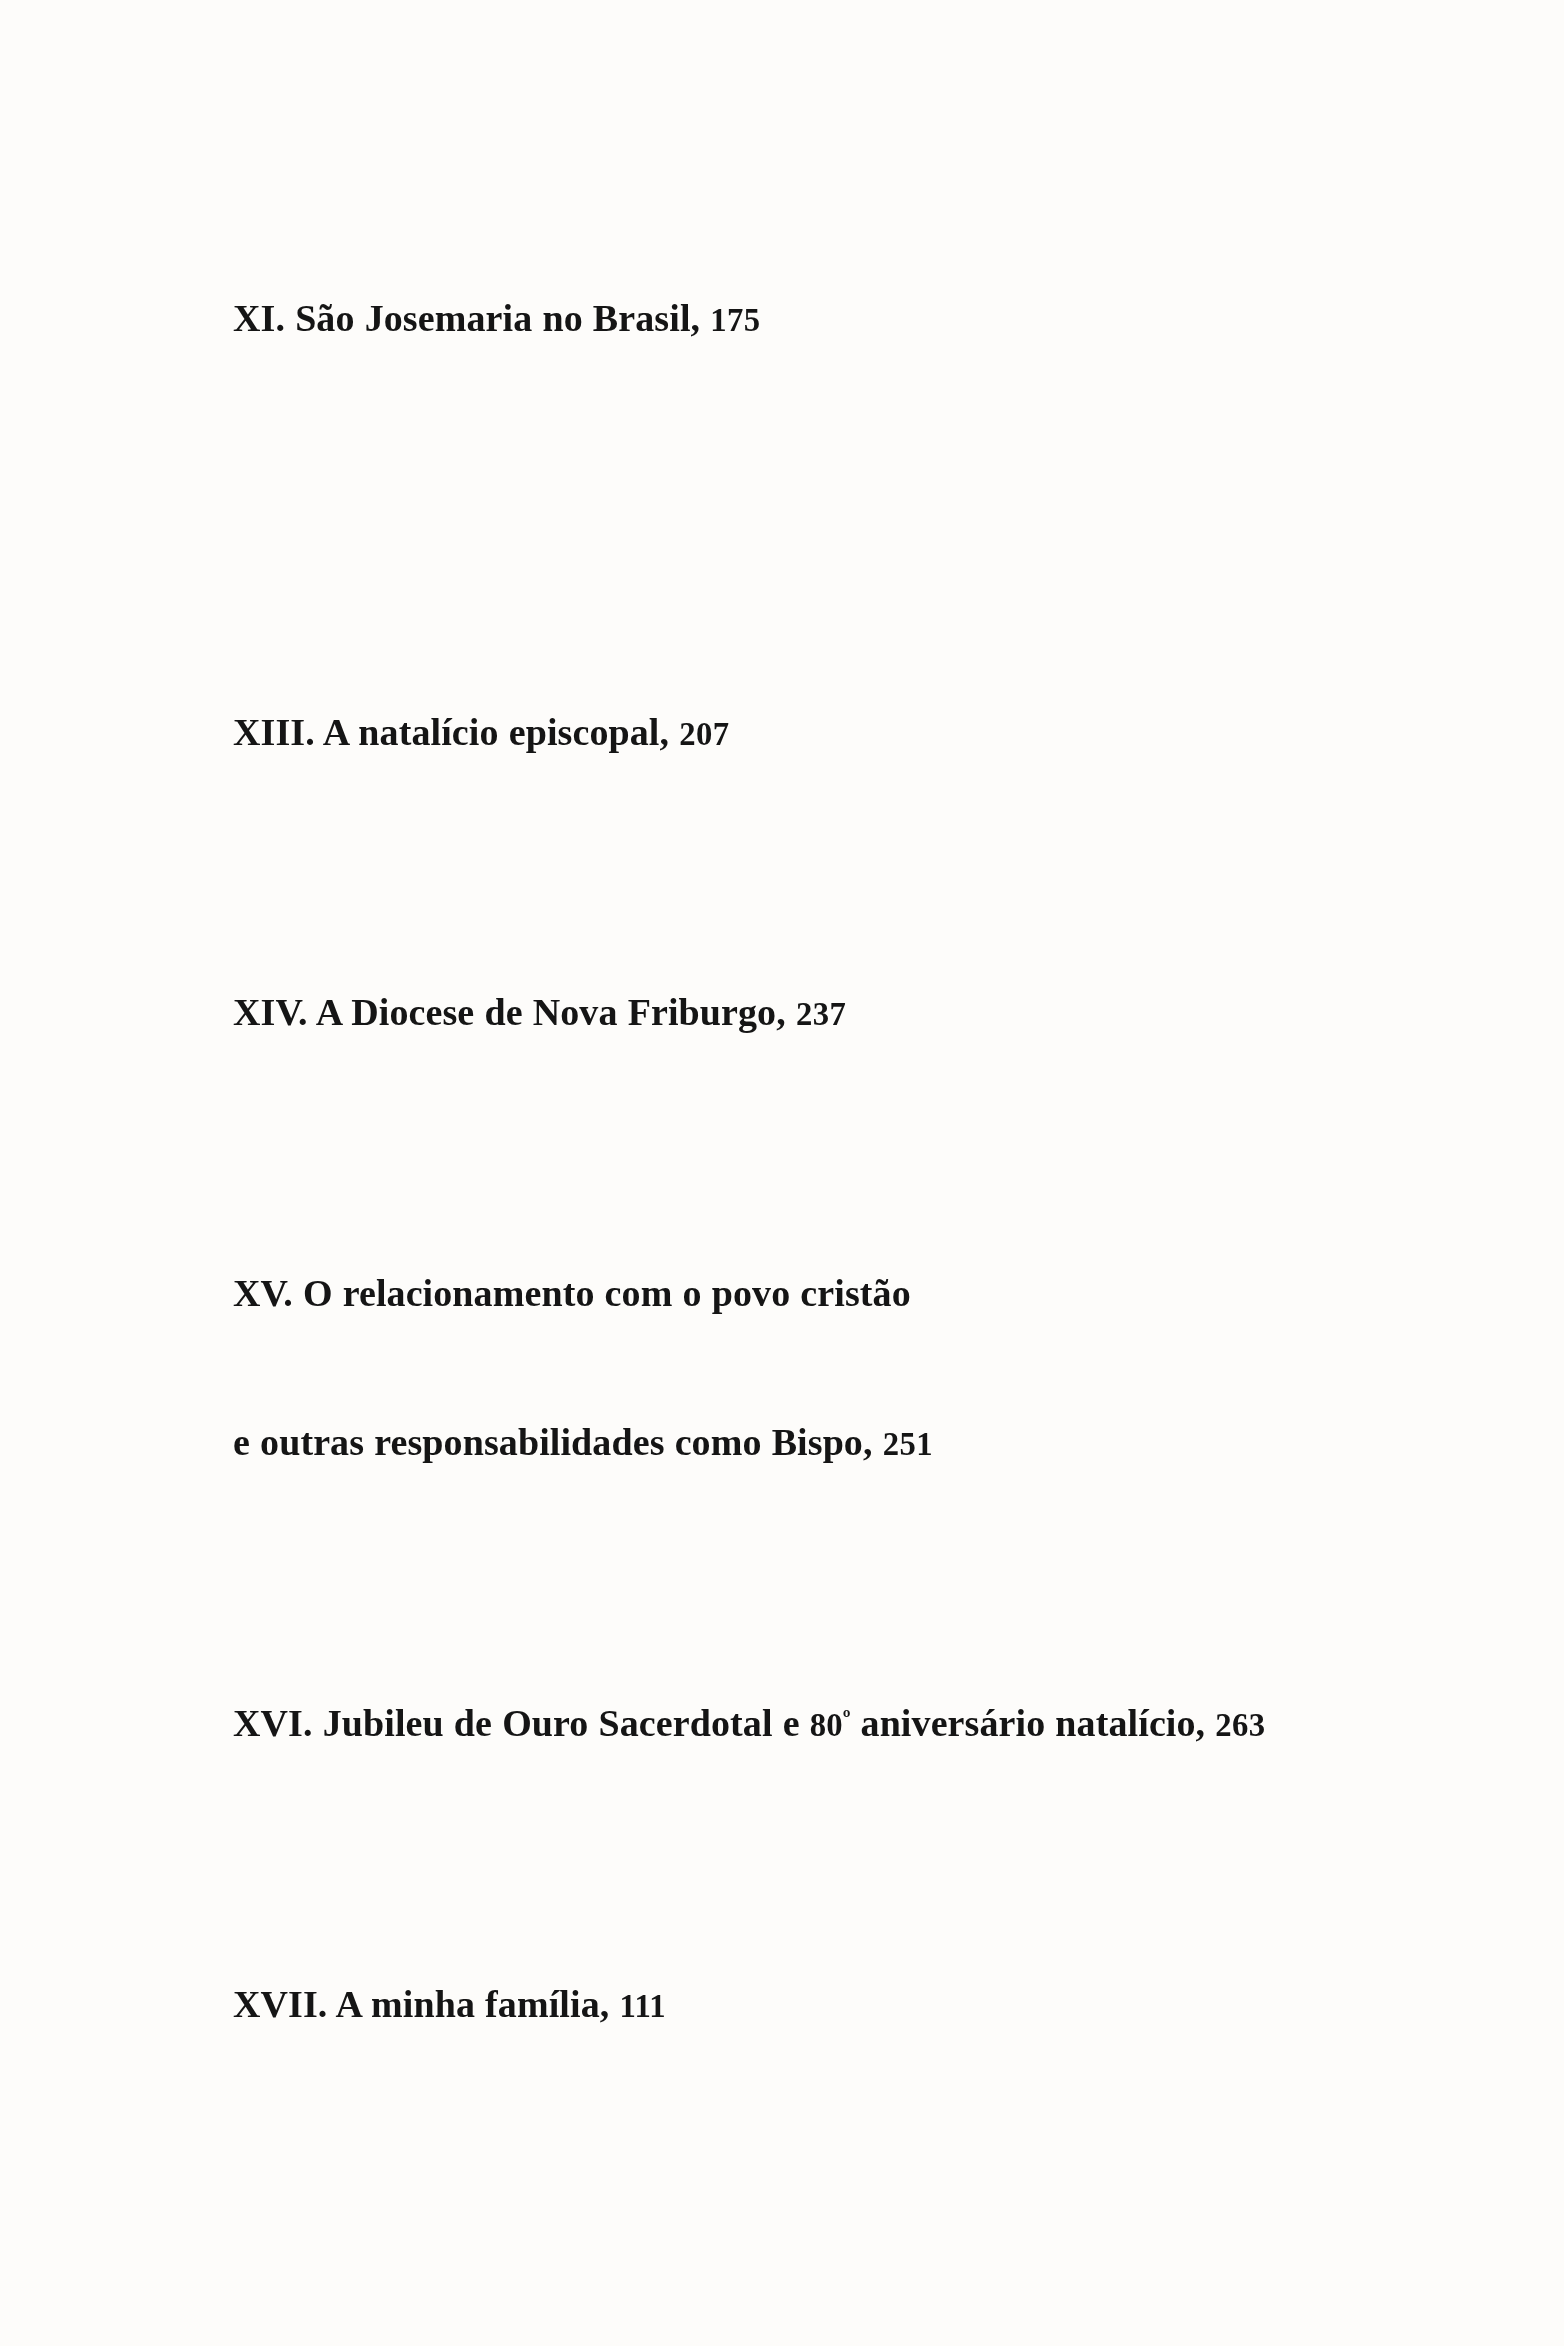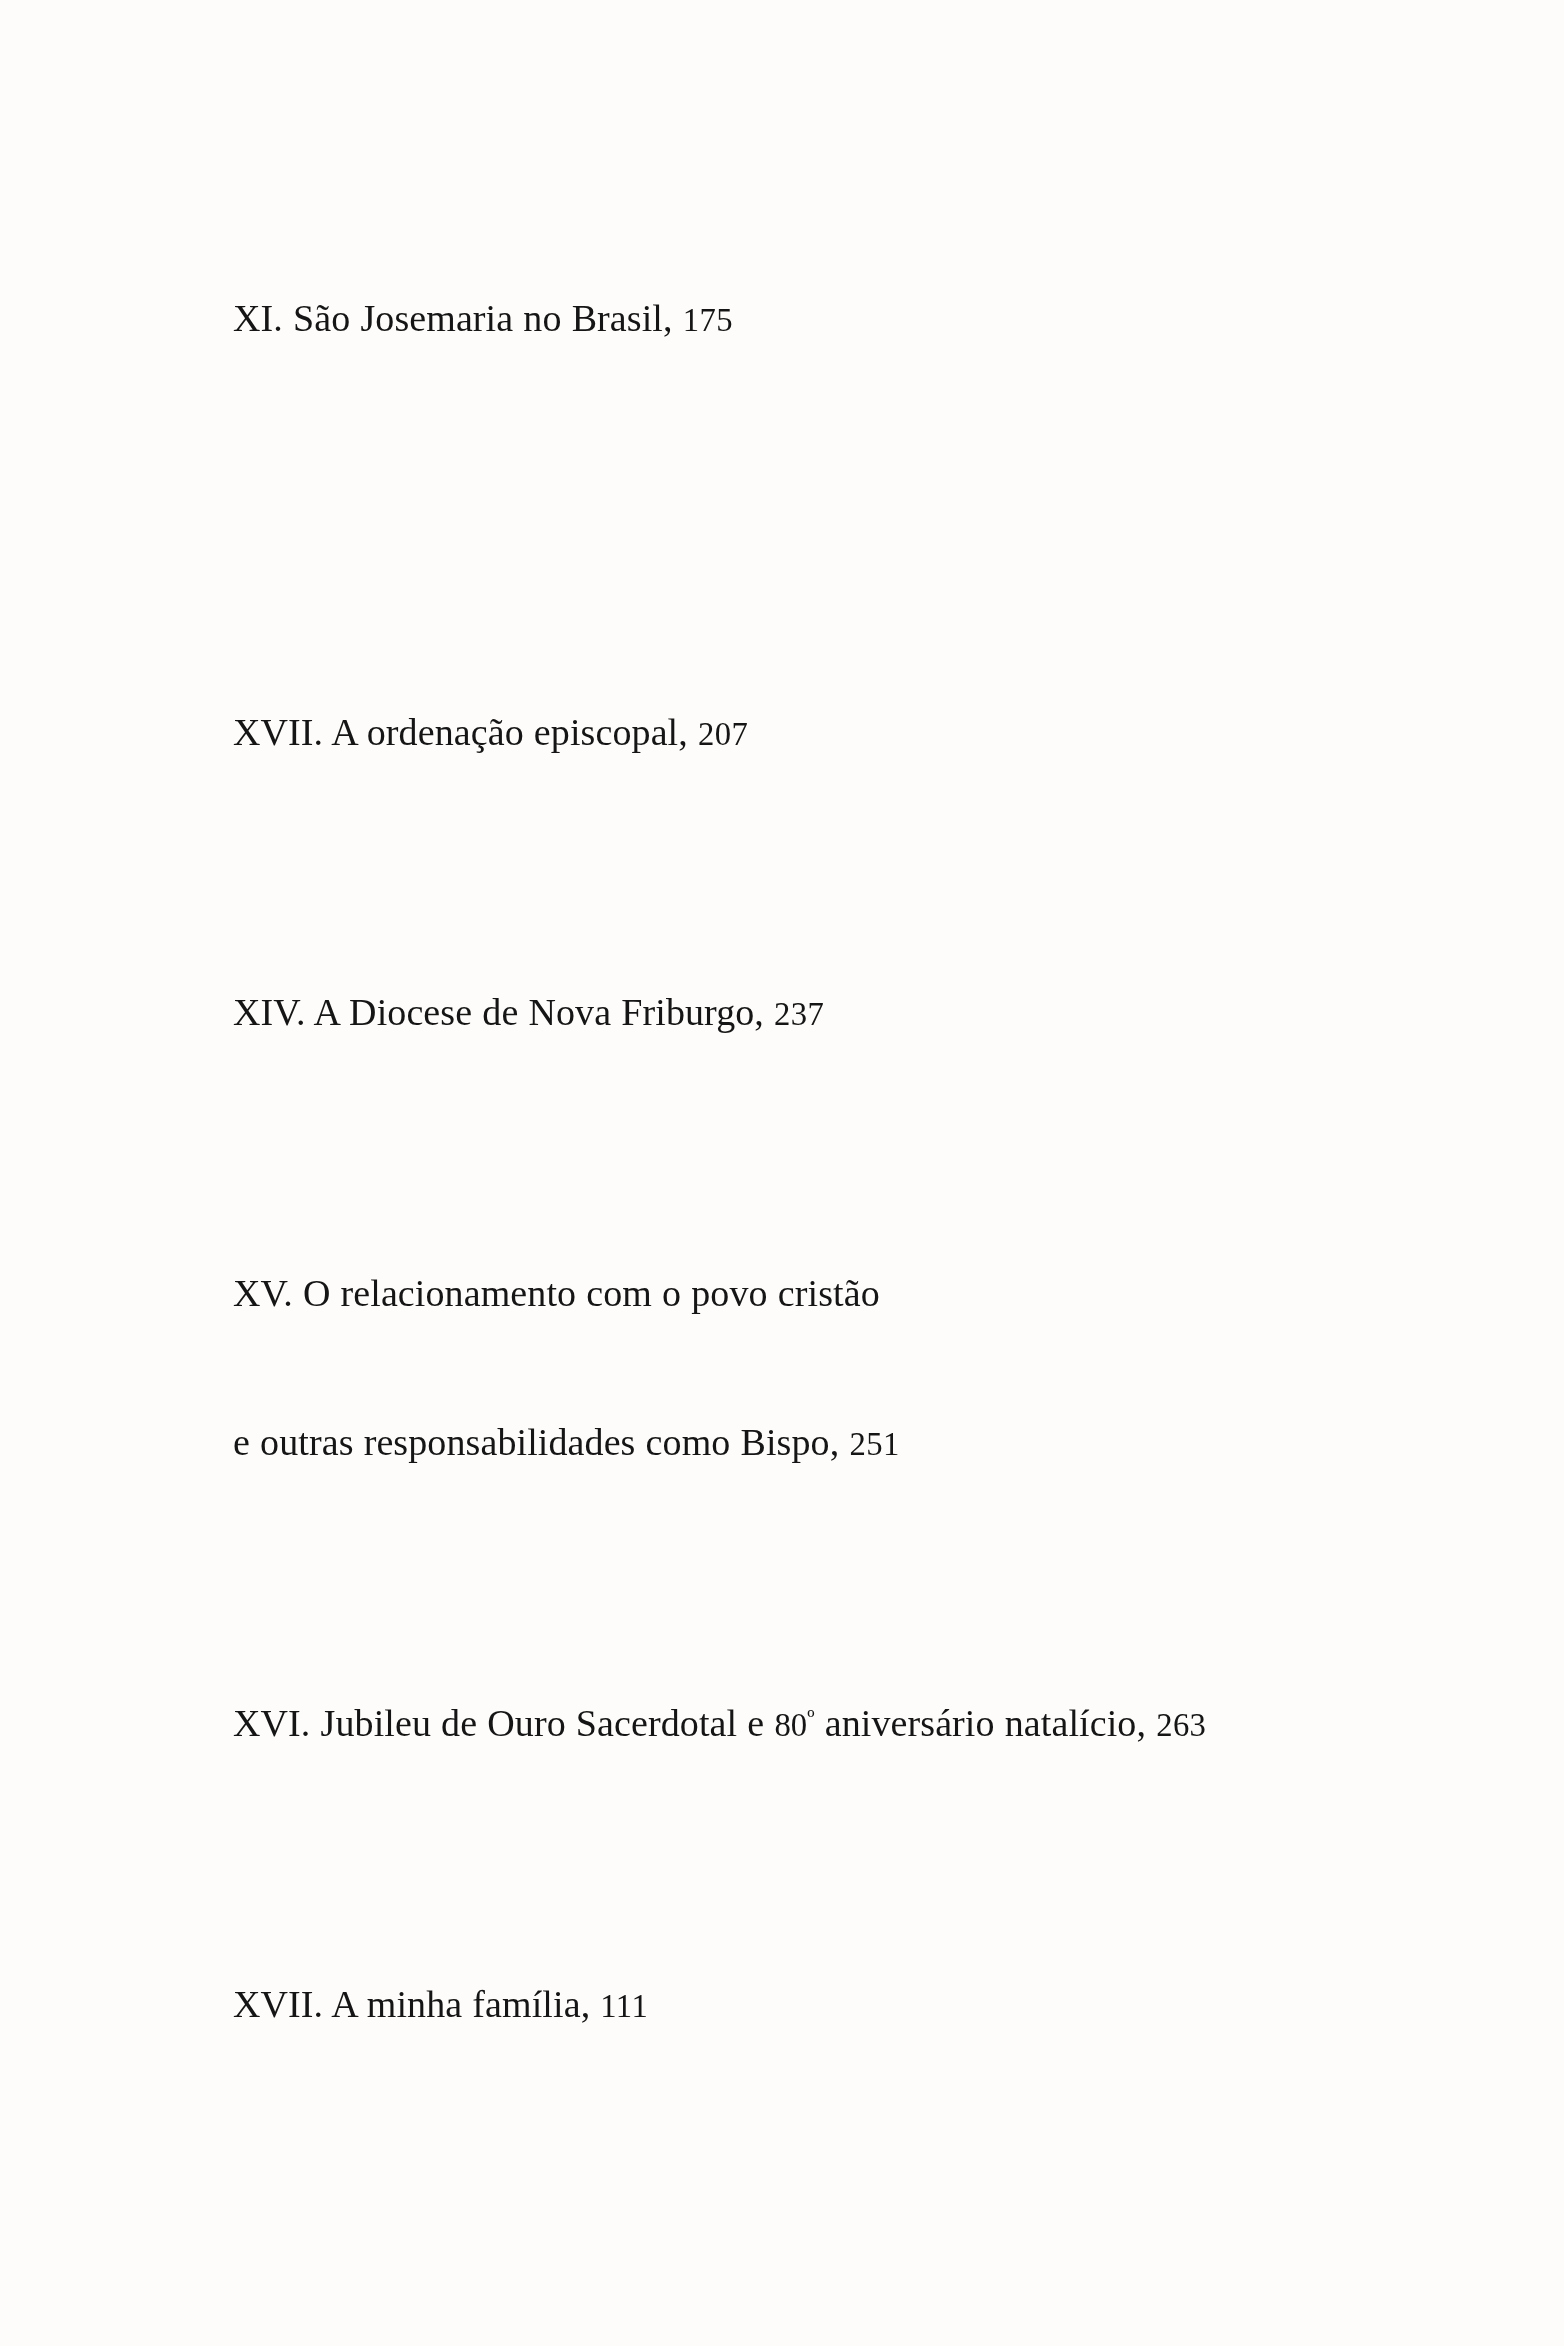--- a/index.html
+++ b/index.html
@@ -44,20 +44,21 @@
     white-space: pre-wrap;
   }
 
   .toc-entry:last-child {
     margin-bottom: 0;
   }
 
   
   .toc-line {
     display: block;
+    font-weight: bold;
   }
 
   
   .folio {
     font-size: 0.86em;
     letter-spacing: 0.4px;
   }
 
   .ordinal {
     font-size: 0.86em;
@@ -76,21 +77,21 @@
   <div id="toc">
 
     <p class="toc-entry">
       <span class="toc-line"><span>XI. São Josemaria no Brasil, </span><span class="folio">175</span></span>
     </p>
 
     <p class="toc-entry">
     </p>
 
     <p class="toc-entry">
-      <span class="toc-line"><span>XVII. A ordenação episcopal, </span><span class="folio">207</span></span>
+      <span class="toc-line"><span>XIII. A natalício episcopal, </span><span class="folio">207</span></span>
     </p>
 
     <p class="toc-entry">
       <span class="toc-line"><span>XIV. A Diocese de Nova Friburgo, </span><span class="folio">237</span></span>
     </p>
 
     <p class="toc-entry">
       <span class="toc-line"><span>XV. O relacionamento com o povo cristão</span></span>
       <span class="toc-line"><span>e outras responsabilidades como Bispo, </span><span class="folio">251</span></span>
     </p>

